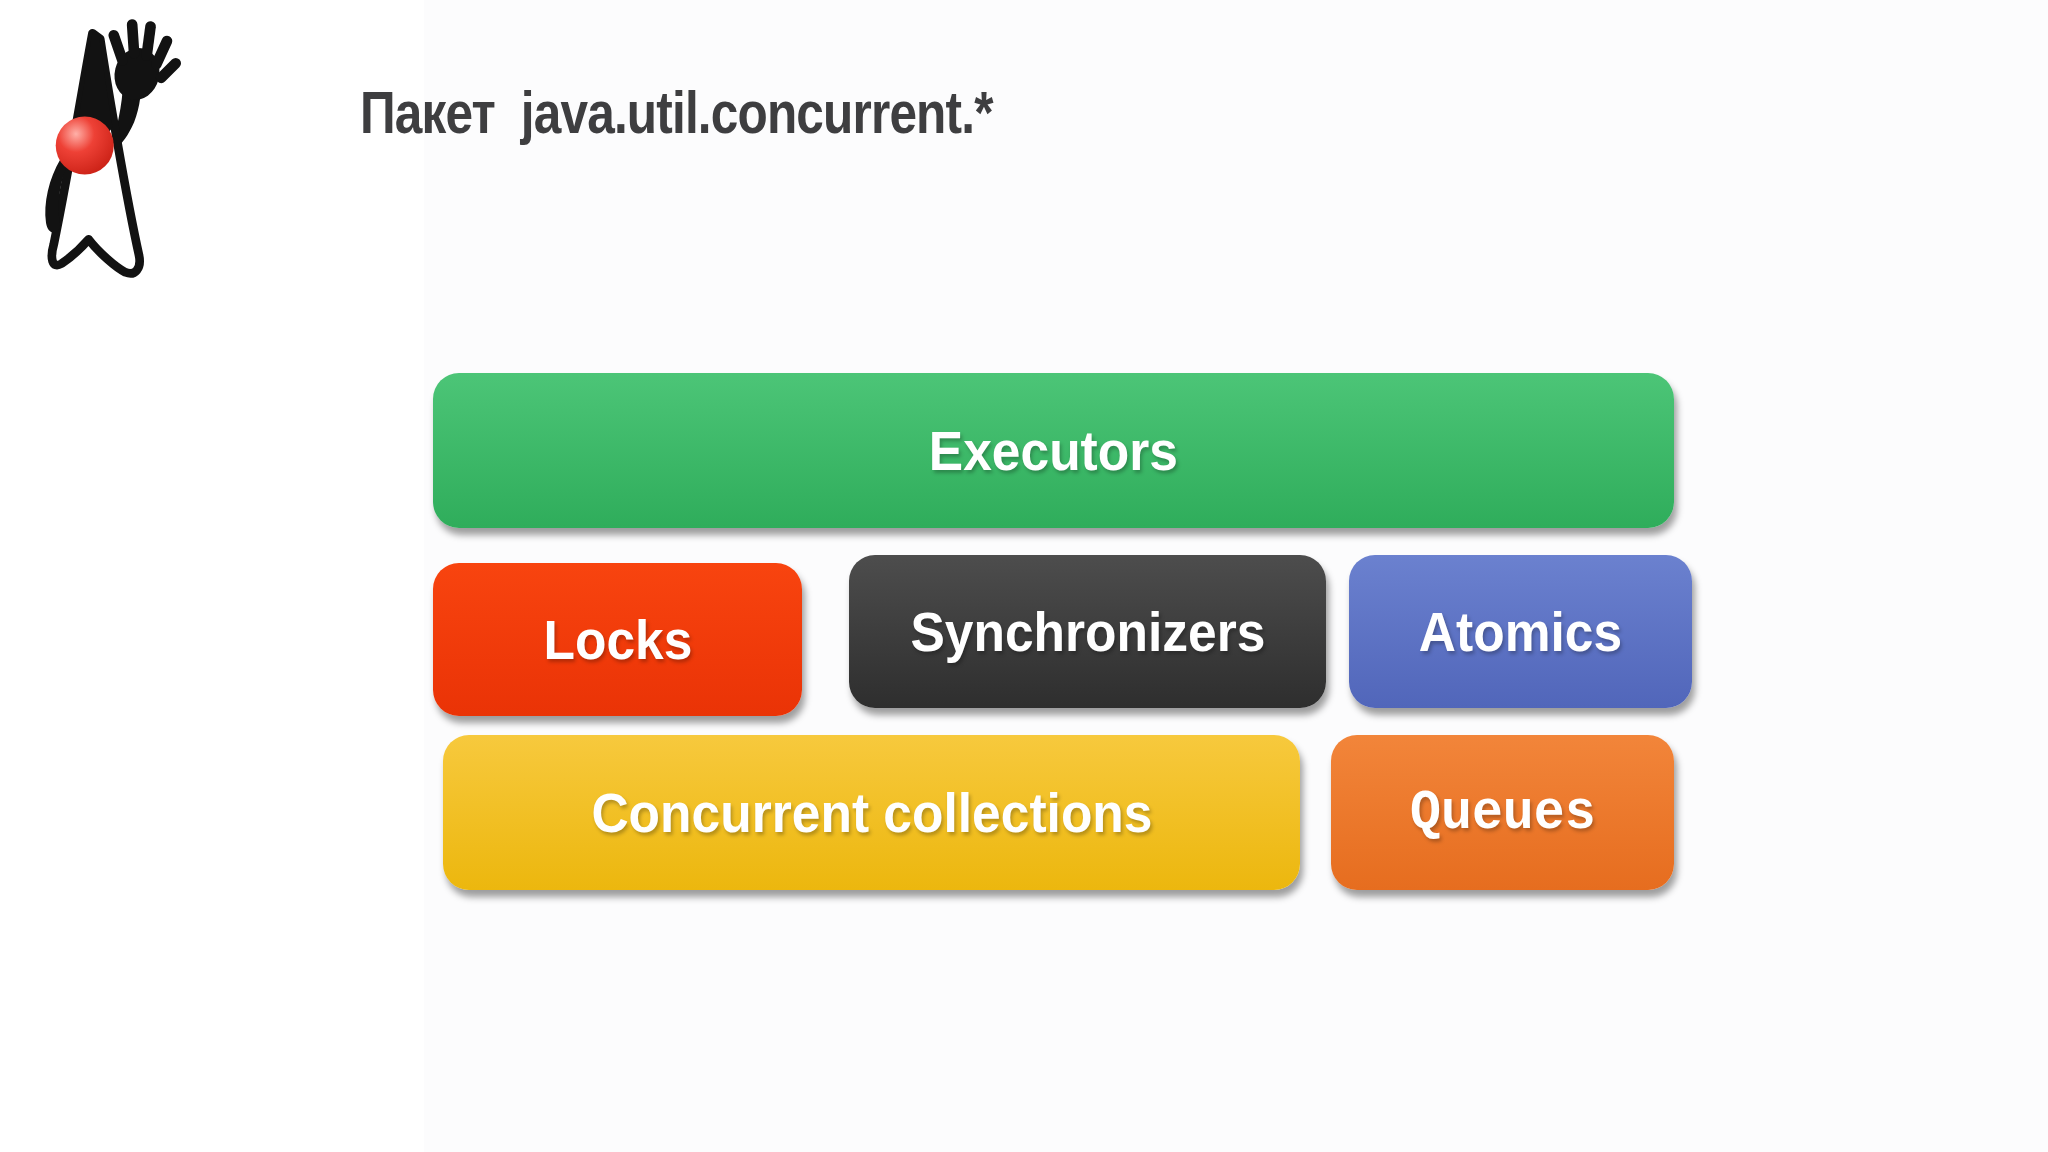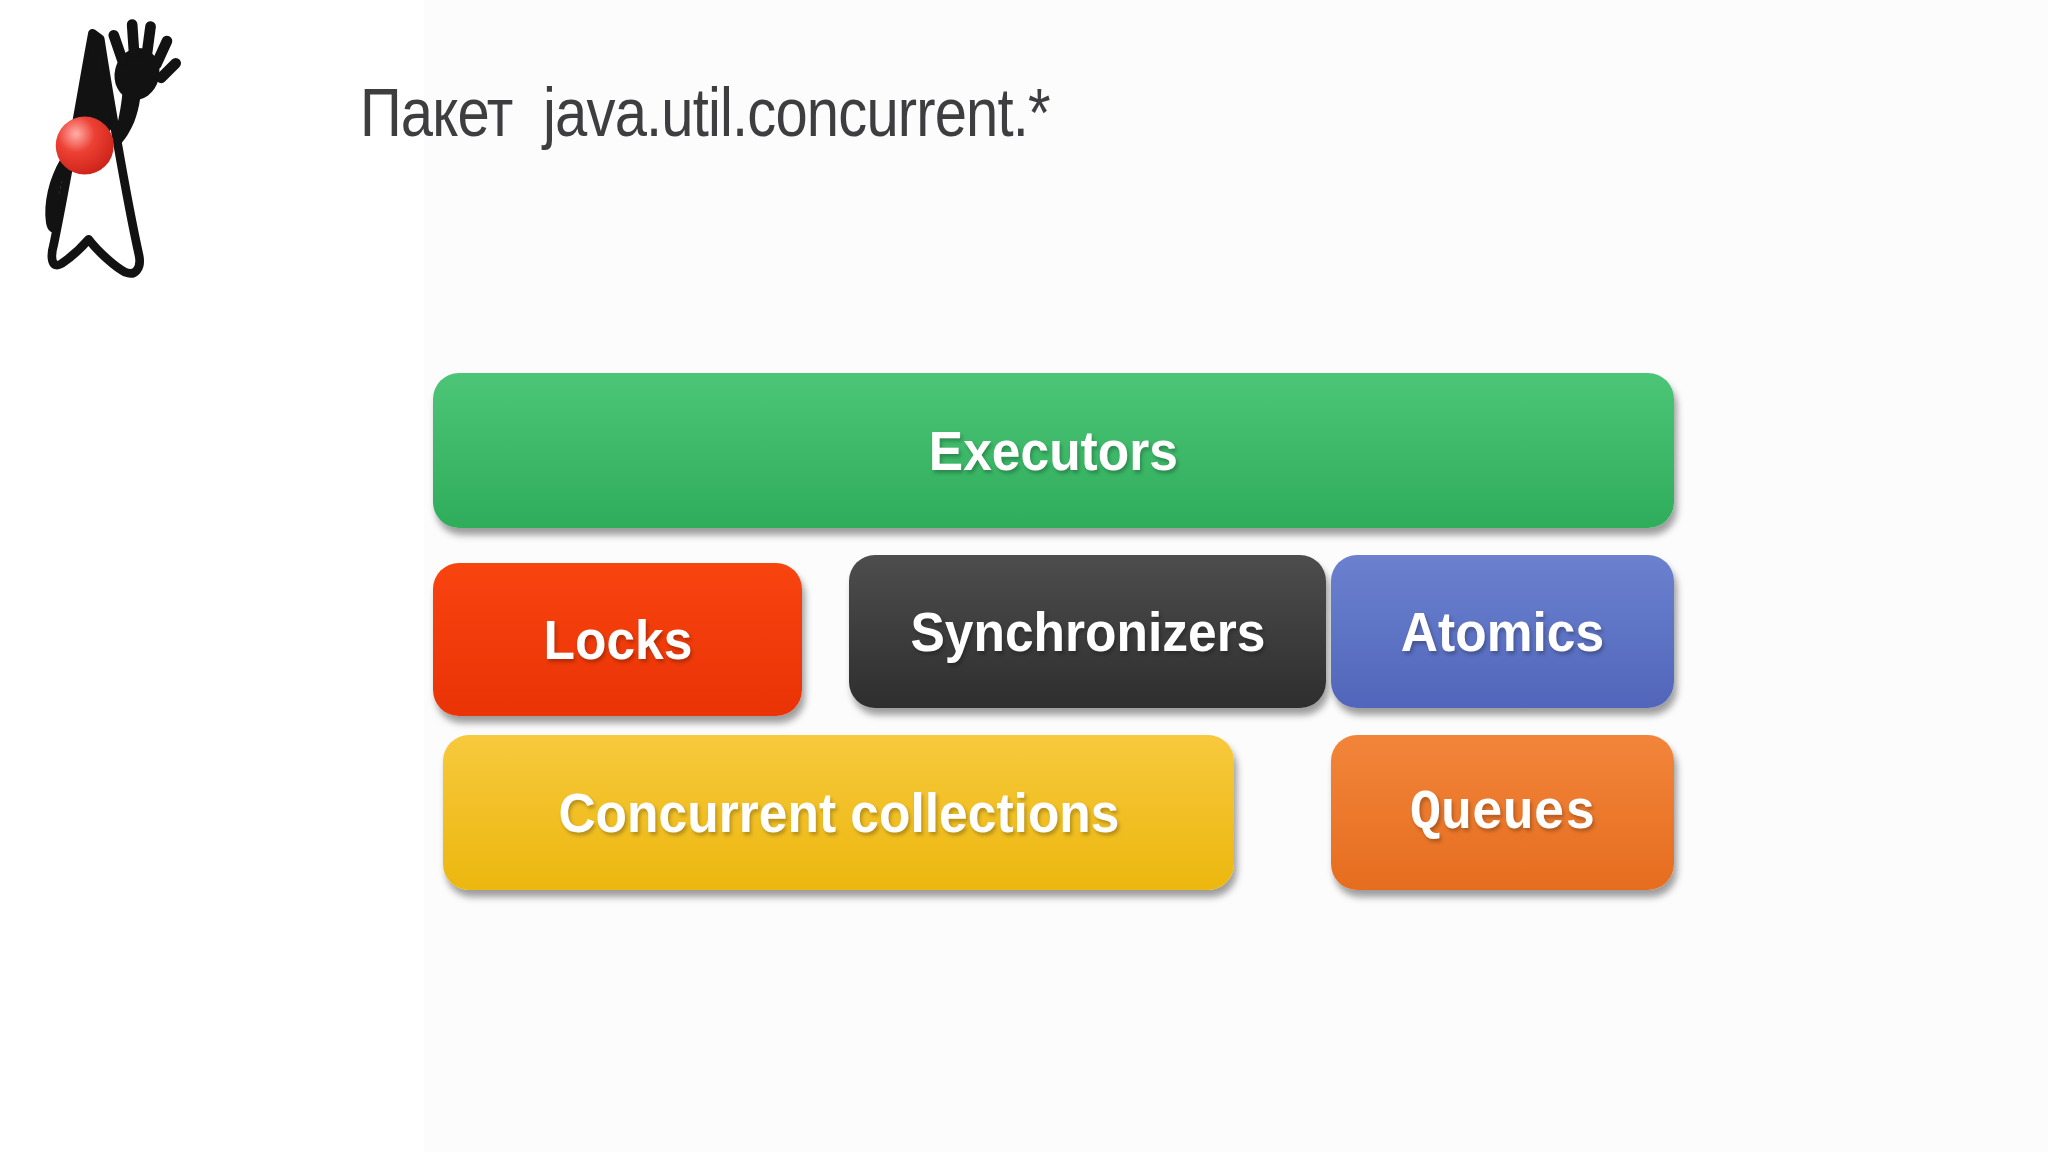--- a/index.html
+++ b/index.html
@@ -18,22 +18,22 @@
   }
   .duke {
     position: absolute;
     left: 22px; top: 12px;
     width: 170px; height: 300px;
   }
   .title {
     position: absolute;
     left: 360px; top: 58px;
     margin: 0;
-    font-size: 69px;
-    font-weight: normal;
+    font-size: 59px;
+    font-weight: bold;
     line-height: 110px;
     color: #3e3e40;
     white-space: pre;
     letter-spacing: -1px;
   }
   .title > span {
     display: inline-block;
     transform: scaleX(0.84);
     transform-origin: left center;
   }
@@ -52,21 +52,21 @@
     font-size: 56px;
     letter-spacing: 0px;
     text-shadow: 2px 3px 4px rgba(0,0,0,0.25);
     transform: scaleX(0.92);
     white-space: nowrap;
   }
   .box-executors   { left: 433px;  top: 373px; width: 1241px; height: 155px; }
   .box-locks       { left: 433px;  top: 555px; width: 369px;  height: 153px; }
   .box-sync        { left: 849px;  top: 555px; width: 477px;  height: 153px; }
   .box-atomics     { left: 1331px; top: 555px; width: 343px;  height: 153px; }
-  .box-collections { left: 443px;  top: 735px; width: 791px;  height: 155px; }
+  .box-collections { left: 443px;  top: 735px; width: 857px;  height: 155px; }
   .box-queues      { left: 1331px; top: 735px; width: 343px;  height: 155px; font-family: Liberation Mono, monospace; }
 </style>
 </head>
 <body>
 
 <div class="stage">
 
   <div class="content-bg"></div>
 
   <div class="duke">
@@ -110,21 +110,21 @@
     </div>
 
     <div class="box box-locks" style="background: linear-gradient(rgb(248, 68, 15), rgb(234, 51, 6)); margin-top: 8px;">
       <span class="box-label">Locks</span>
     </div>
 
     <div class="box box-sync" style="background: linear-gradient(rgb(77, 77, 77), rgb(46, 46, 46));">
       <span class="box-label">Synchronizers</span>
     </div>
 
-    <div class="box box-atomics" style="background: linear-gradient(rgb(107, 129, 207), rgb(81, 102, 186));">
+    <div class="box box-atomics" style="background: linear-gradient(rgb(107, 129, 207), rgb(81, 102, 186)); margin-left: 18px;">
       <span class="box-label">Atomics</span>
     </div>
 
     <div class="box box-collections" style="background: linear-gradient(rgb(247, 201, 61), rgb(236, 183, 14));">
       <span class="box-label">Concurrent collections</span>
     </div>
 
     <div class="box box-queues" style="background: linear-gradient(rgb(242, 133, 58), rgb(230, 109, 31));">
       <span class="box-label">Queues</span>
     </div>

